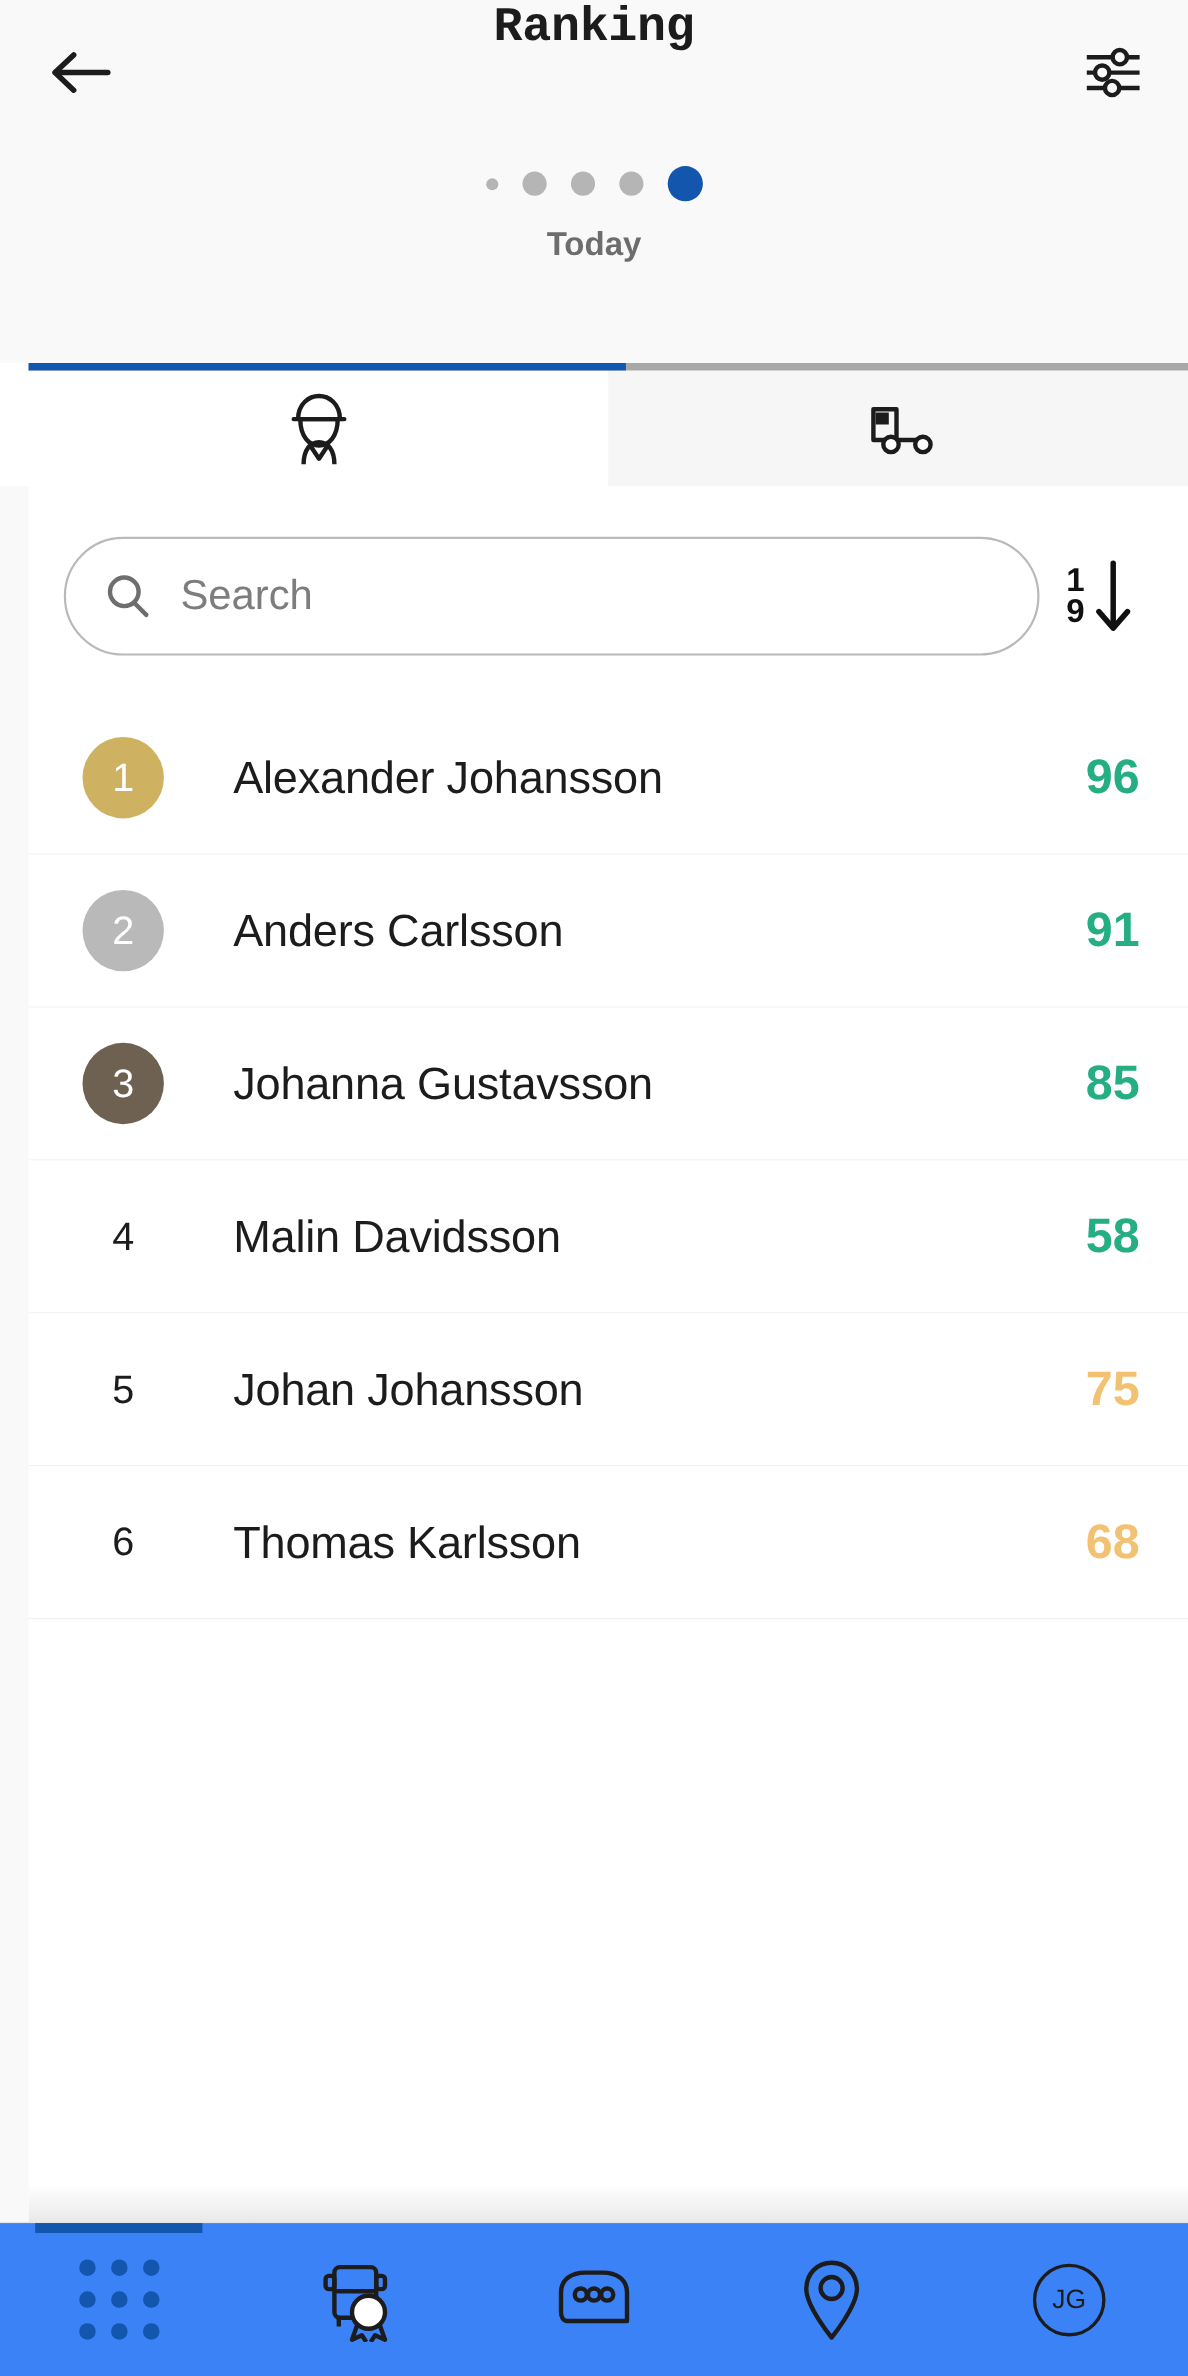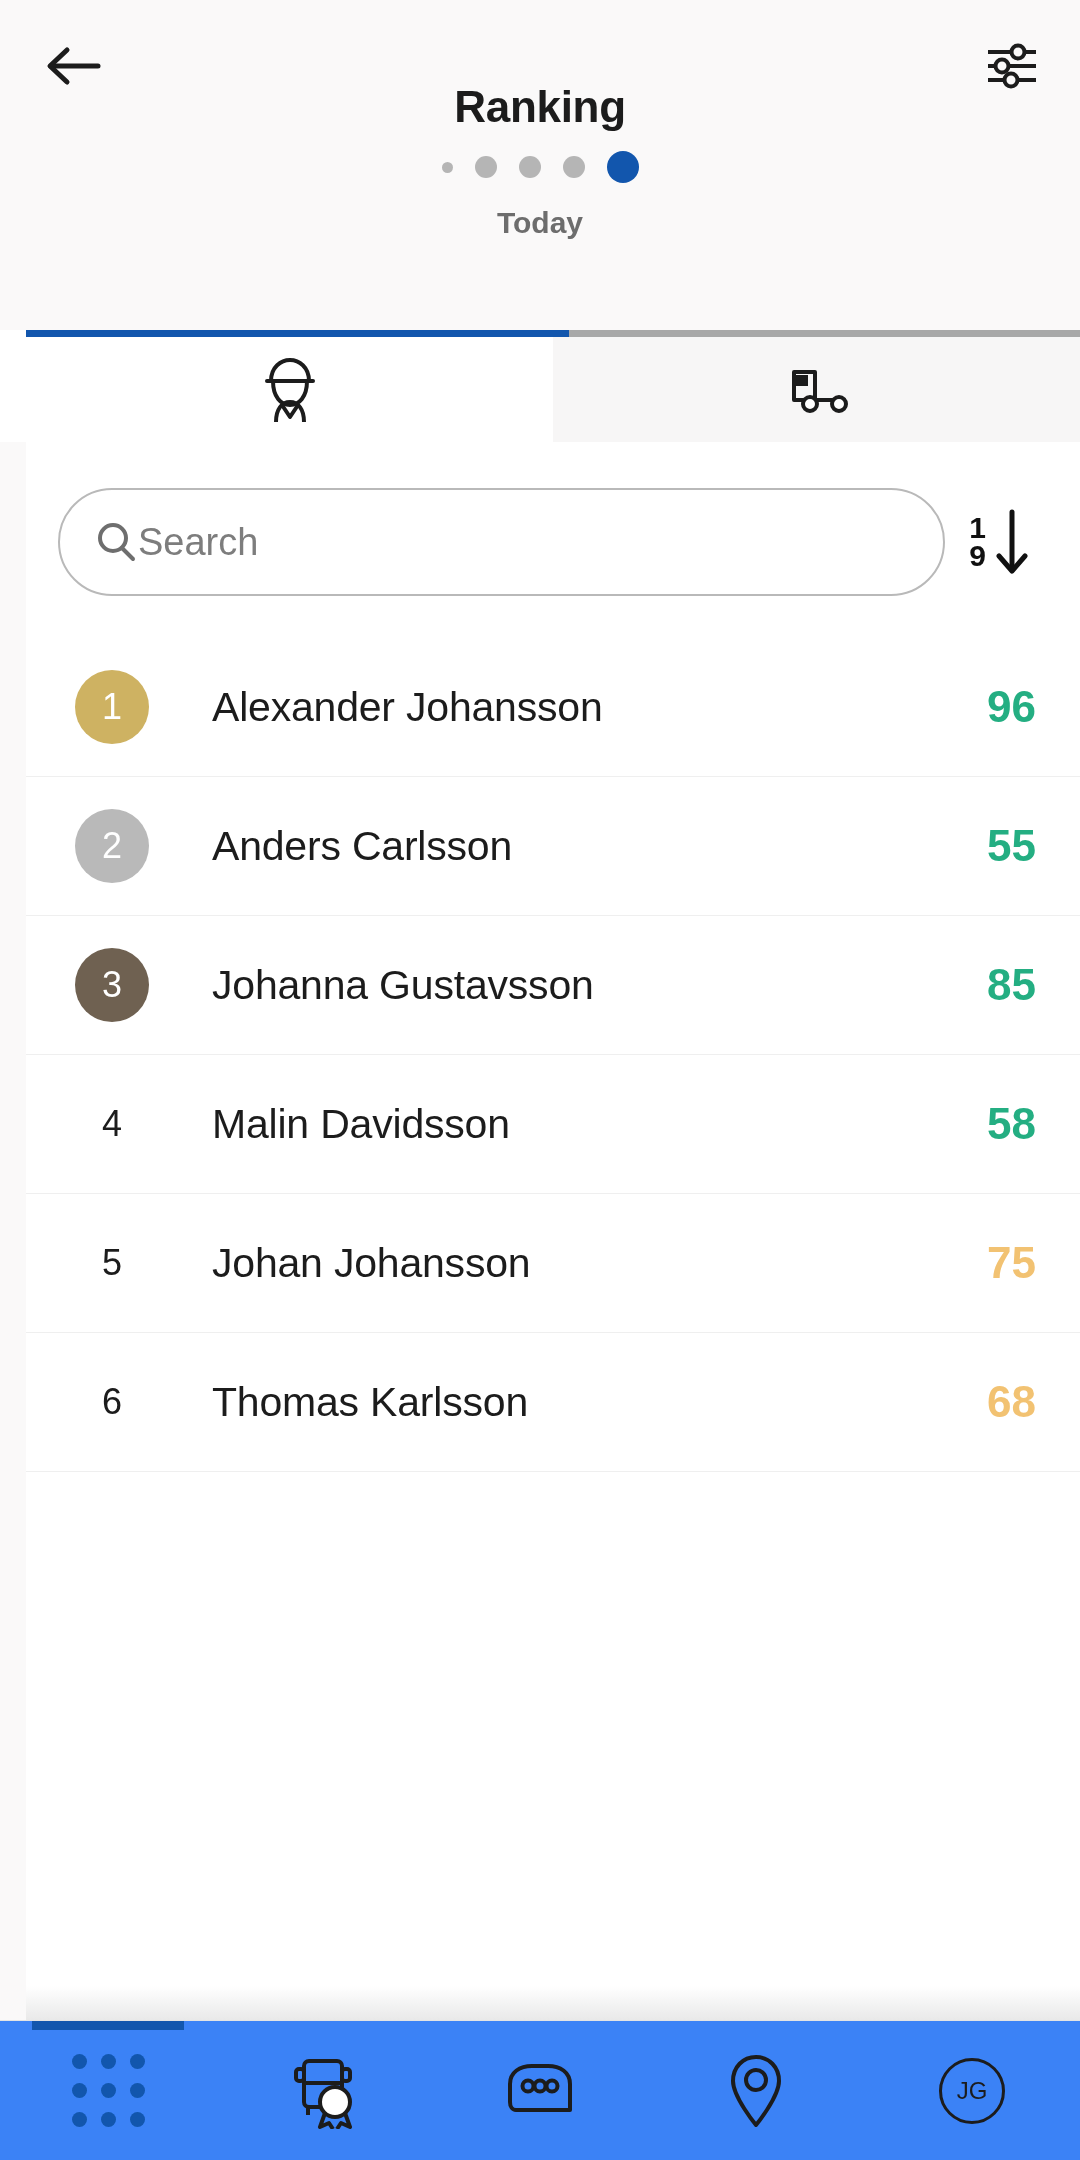--- a/index.html
+++ b/index.html
@@ -19,21 +19,21 @@
   
   .header {
     position:relative;
     height:330px;
     background:#faf9f9;
     flex:0 0 auto;
   }
   .nav-row {
     position:relative;
     height:132px;
-    display:flex; align-items:flex-end;
+    display:flex; align-items:flex-start;font-family:Liberation Mono, monospace;
   }
   .back-btn {
     position:absolute; left:34px; top:50%;
     transform:translateY(-50%);
     width:78px; height:78px;
     display:flex; align-items:center; justify-content:center;
     cursor:pointer;
   }
   .page-title {
     width:100%; text-align:center;
@@ -107,20 +107,21 @@
     padding:46px 40px 42px 32px;
     gap:24px;
   }
   .search-box {
     flex:1 1 auto;
     height:108px;
     border:2px solid #b9b9b9;
     border-radius:56px;
     display:flex; align-items:center;
     padding:0 34px;
+    gap:26px;
     background:#ffffff;
     cursor:text;
   }
   .search-text {
     font-size:38px; color:#7d7d7d;
   }
   .sort-btn {
     display:flex; align-items:center;
     gap:6px; cursor:pointer;
     padding-right:8px;
@@ -309,21 +310,21 @@
             <div class="rank-badge" style="background: rgb(206, 178, 98);">1</div>
           </div>
           <div class="row-name">Alexander Johansson</div>
           <div class="row-score" style="color: rgb(36, 174, 130);">96</div>
         </div>
         <div class="row">
           <div class="rank-wrap">
             <div class="rank-badge" style="background: rgb(185, 185, 185);">2</div>
           </div>
           <div class="row-name">Anders Carlsson</div>
-          <div class="row-score" style="color: rgb(36, 174, 130);">55</div>
+          <div class="row-score" style="color: rgb(36, 174, 130);">91</div>
         </div>
         <div class="row">
           <div class="rank-wrap">
             <div class="rank-badge" style="background: rgb(111, 97, 81);">3</div>
           </div>
           <div class="row-name">Johanna Gustavsson</div>
           <div class="row-score" style="color: rgb(36, 174, 130);">85</div>
         </div>
         <div class="row">
           <div class="rank-wrap">

